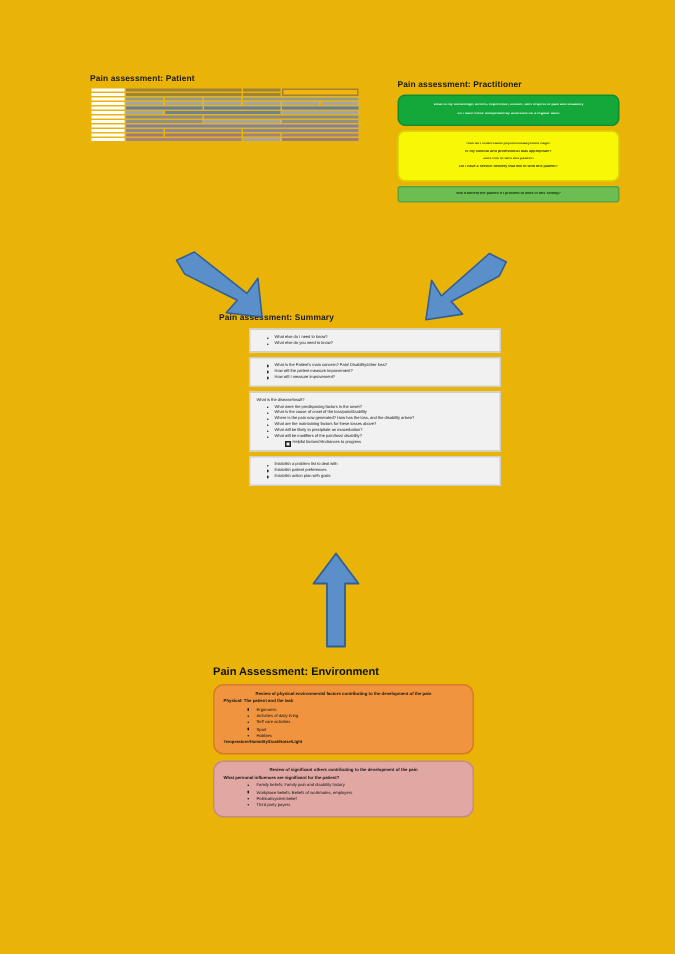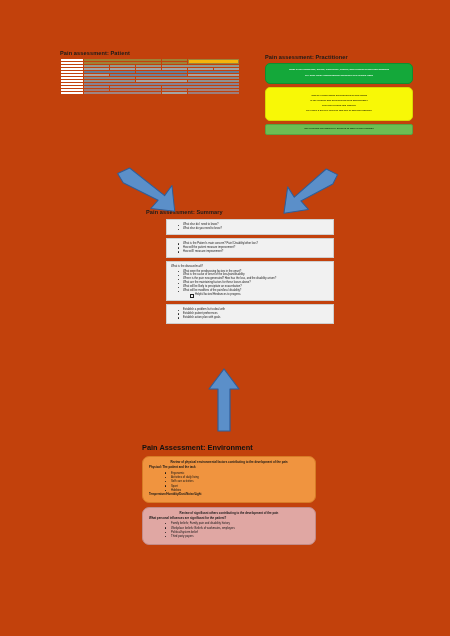--- a/index.html
+++ b/index.html
@@ -5,21 +5,21 @@
 <style>
   html,body{margin:0;padding:0;}
   body{
     width:450px;height:636px;
     background:#ffffff;
     font-family:"Liberation Sans", sans-serif;
     color:#111;
     overflow:hidden;
     position:relative;
   }
-  .page{position:absolute;inset:0;background:#c2410c;}
+  .page{position:absolute;inset:0;background:#eab308;}
 
   
   .panel-title{
     font-size:5.6px;font-weight:700;color:#1a1a1a;
     letter-spacing:0.1px;white-space:nowrap;
   }
   .title-lg{font-size:7.4px;font-weight:600;}
 
   
   #patient-panel{position:absolute;left:60px;top:50px;width:180px;}

